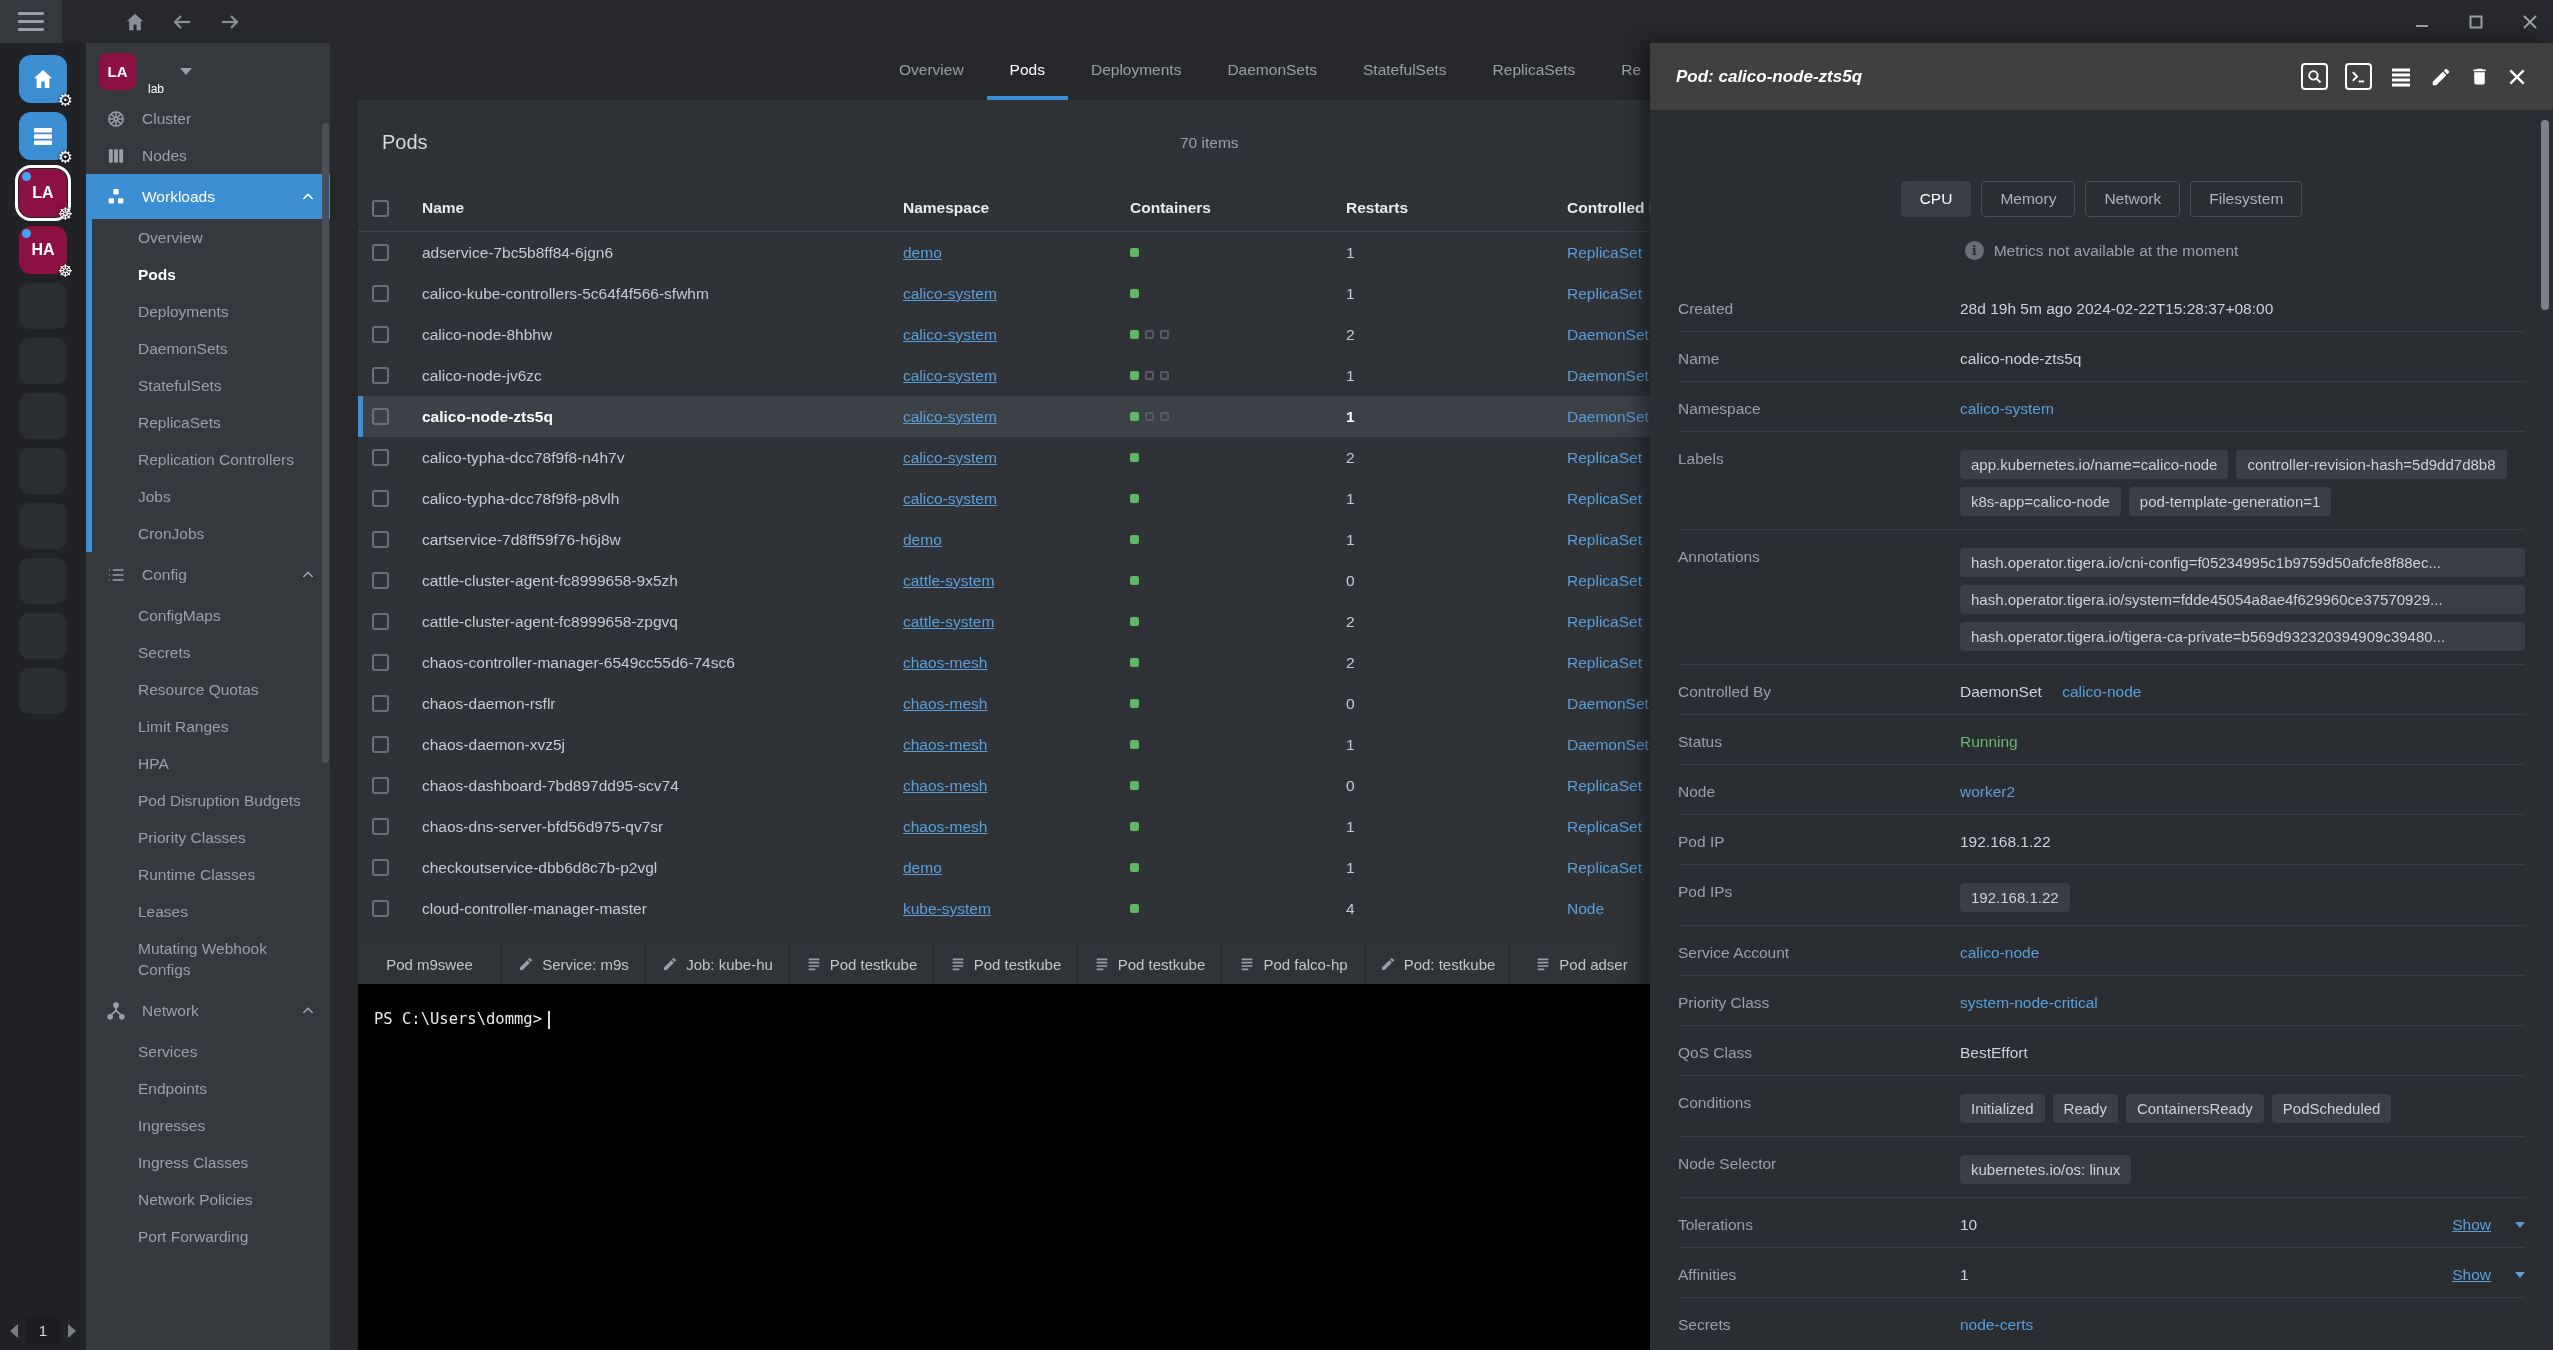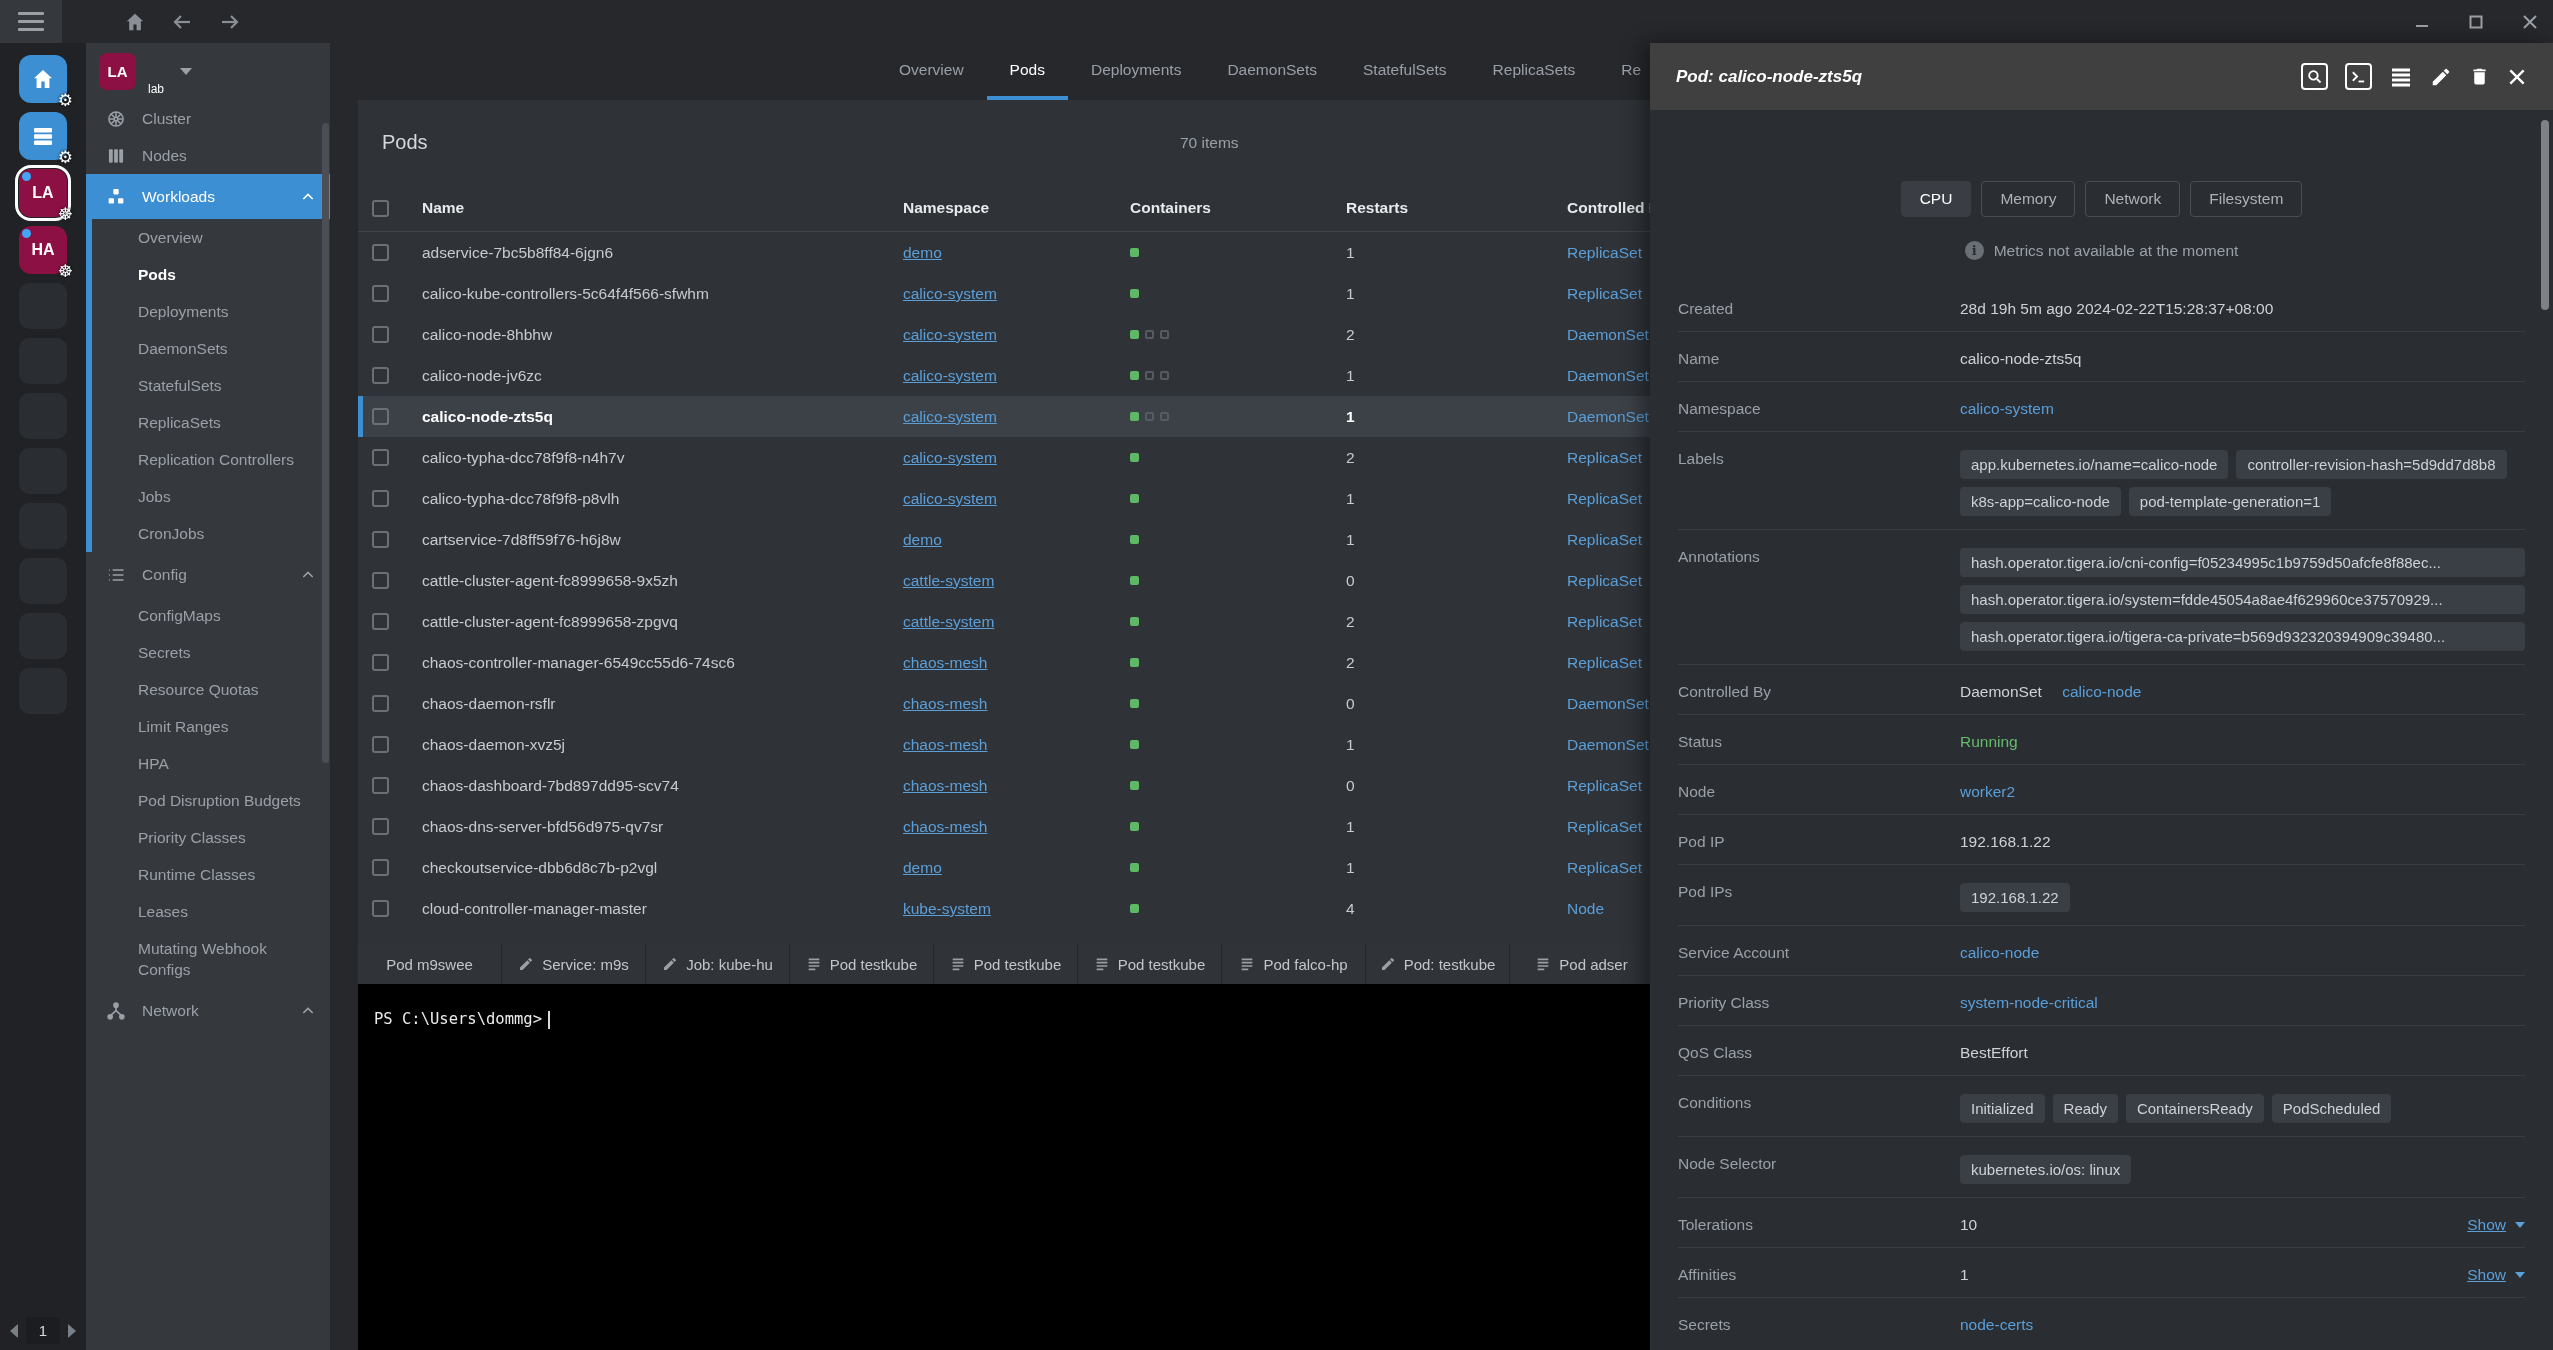--- a/index.html
+++ b/index.html
@@ -111,21 +111,21 @@
   .fields { margin-top:22px; padding:0 28px; }
   .frow { display:flex; align-items:flex-start; padding:13px 0; }
   .frow + .frow { border-top:1px solid #3a3e44; }
   .flabel { flex:0 0 282px; color:#9aa0a8; font-size:15.5px; padding-top:5px; }
   .fvalue { flex:1; color:#ced2d8; font-size:15.5px; padding-top:5px; display:flex; flex-wrap:wrap; gap:8px; align-items:center; }
   .fvalue a { color:#5b9fd9; text-decoration:none; cursor:pointer; }
   .badge { background:#3a3e45; color:#ced2d8; border-radius:4px; padding:6px 11px; font-size:15px; white-space:nowrap; overflow:hidden; }
   .badge.wide { width:100%; }
   .green { color:#66bb6a; }
   .show-link { margin-left:auto; color:#5b9fd9; text-decoration:underline; font-size:15.5px;
-    display:flex; align-items:center; gap:9px; cursor:pointer; padding-top:5px; }
+    display:flex; align-items:center; gap:24px; cursor:pointer; padding-top:5px; }
   .show-caret { width:0; height:0; border-left:5px solid transparent; border-right:5px solid transparent; border-top:6px solid #5b9fd9; }
   .init-section { margin-top:26px; background:#30343a; height:200px; padding:26px 28px 0; }
   .d-scroll { position:absolute; right:4px; top:77px; width:8px; height:190px; background:#7e8288; border-radius:4px; }
 </style>
 </head>
 <body>
 
 <div class="titlebar">
   <div class="menu-btn">
       <i></i>
@@ -296,20 +296,29 @@
           <path d="M12 7.5v4M12 11.5l-6 5.5M12 11.5l6 5.5"></path>
         </svg>
     </span>
     <span class="lbl">Network</span>
     <span class="chev">
       <svg width="16" height="16" viewBox="0 0 24 24" fill="none" stroke="currentColor" stroke-width="2.4">
           <path d="M5 15l7-7 7 7"></path>
         </svg>
     </span>
   </div>
+  <ul class="sub">
+
+  <li>Services</li>
+      <li>Endpoints</li>
+      <li>Ingresses</li>
+      <li>Ingress Classes</li>
+      <li>Network Policies</li>
+      <li>Port Forwarding</li>
+    </ul>
 
   <div class="side-scroll"></div>
 </div>
 
 <div class="gutter"></div>
 
 <div class="navtabs">
 
 <div class="ntab">Overview</div>
     <div class="ntab active">Pods</div>

